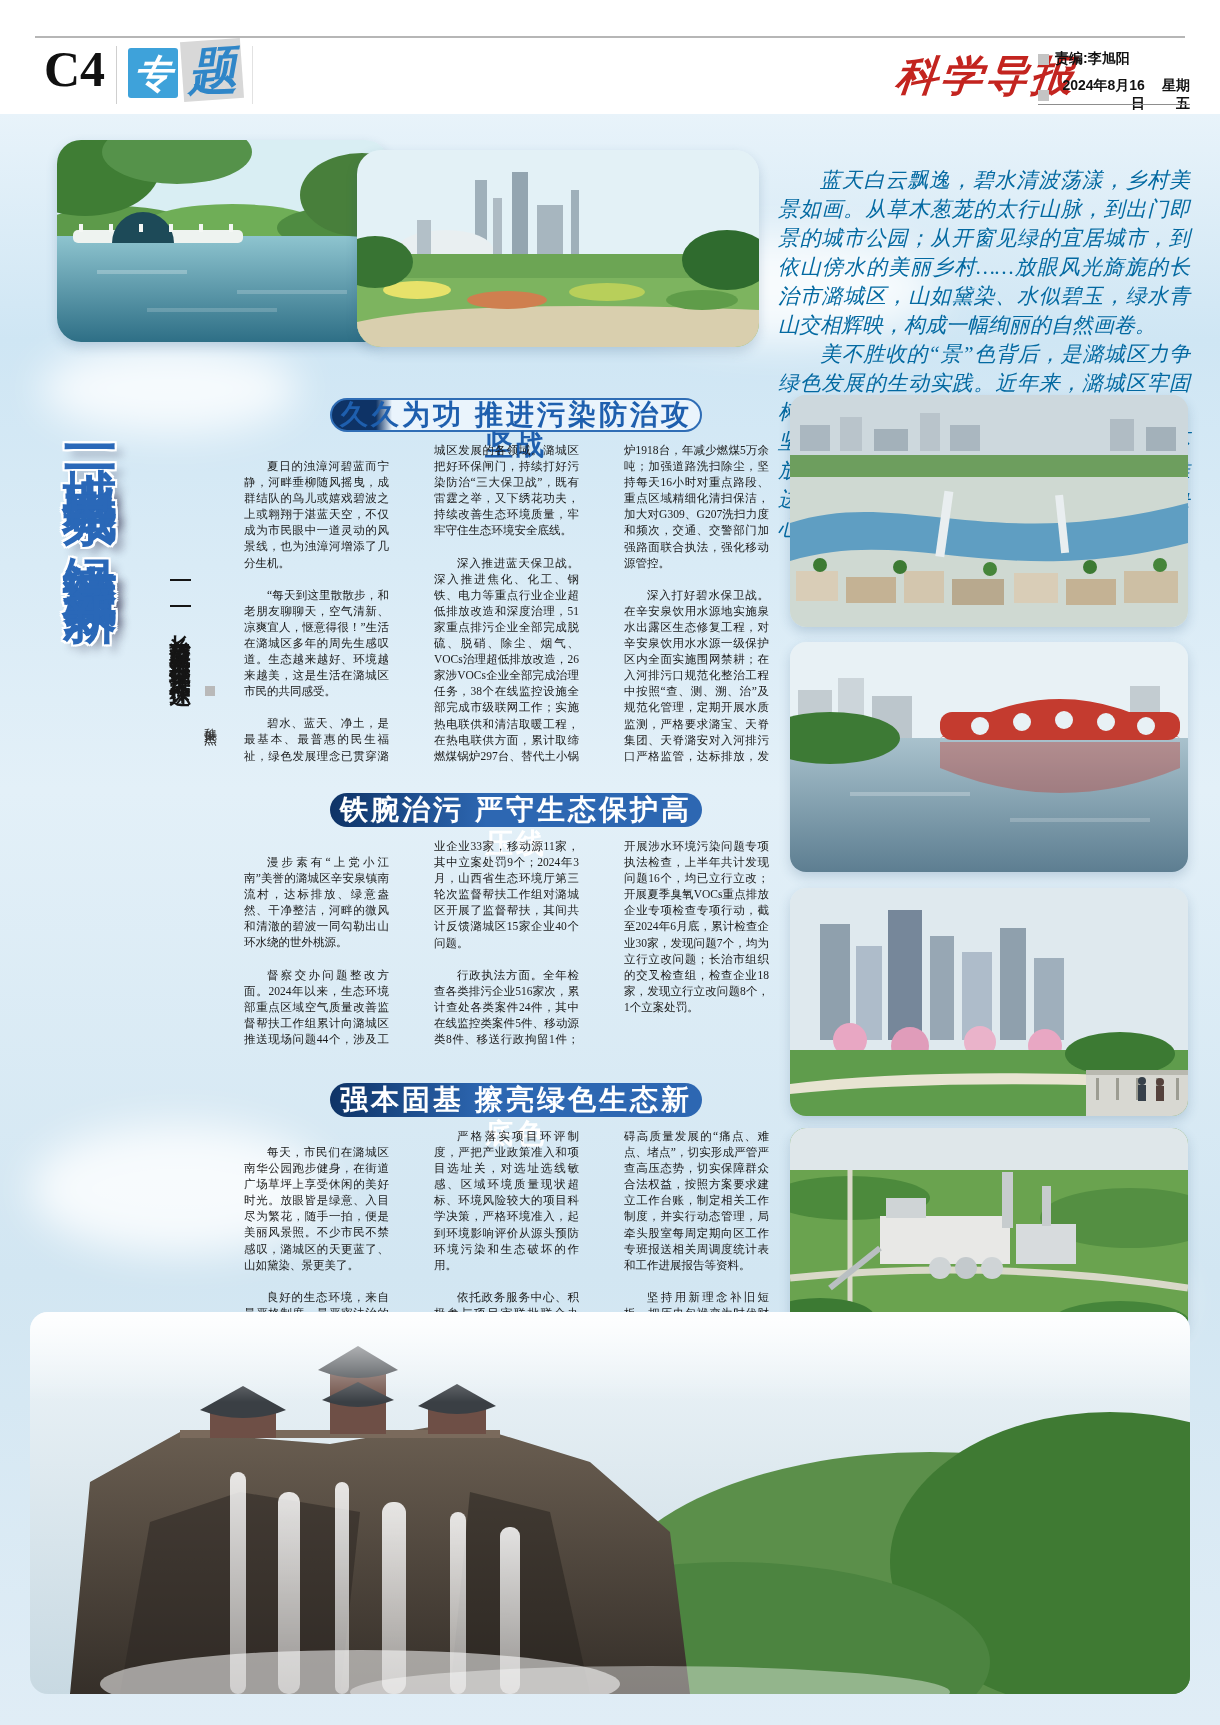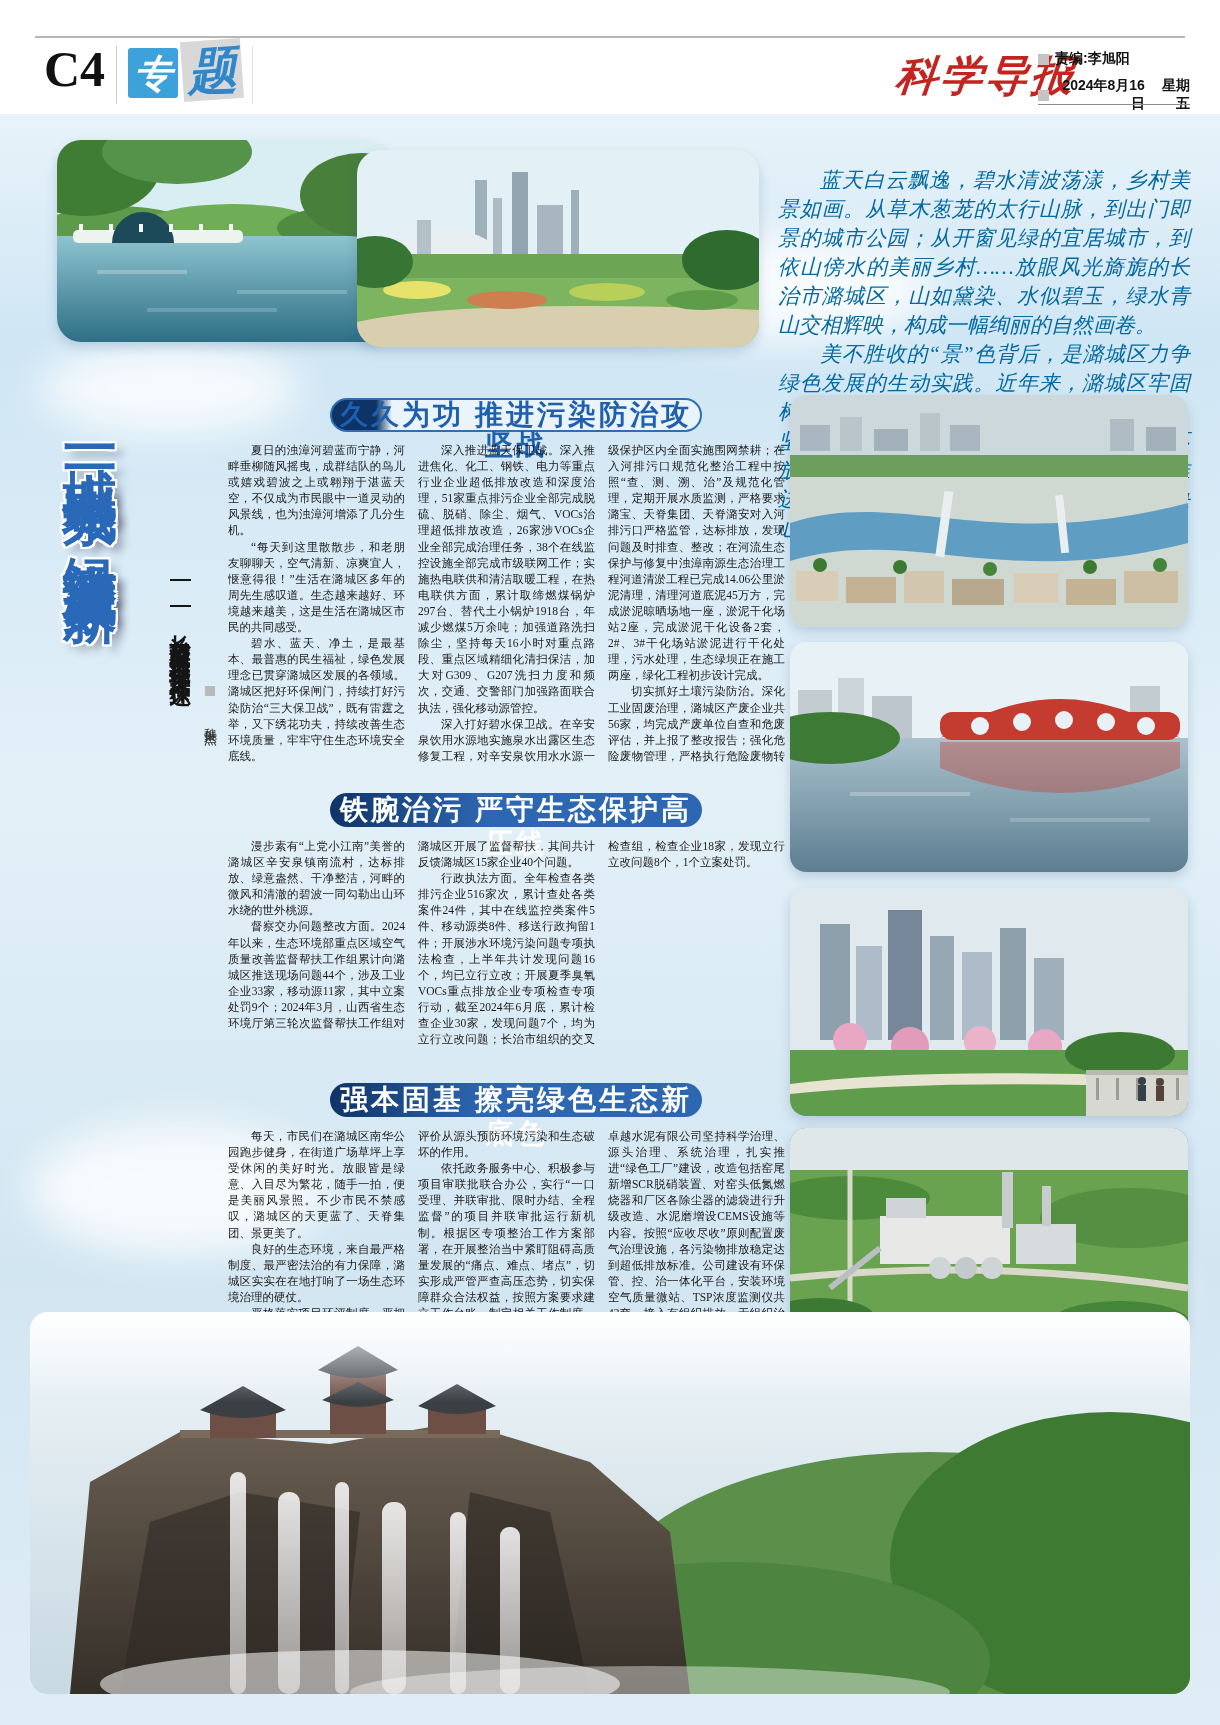--- a/index.html
+++ b/index.html
@@ -56,21 +56,21 @@
   .pill{position:absolute;left:330px;width:372px;height:34px;border-radius:17px;text-align:center;
         font-size:28px;font-weight:bold;letter-spacing:3px;line-height:34px;box-sizing:border-box;}
   .pill-light{background:linear-gradient(90deg,#0e3366 0,#0e3366 44px,#eaf4fc 60px);
               border:2px solid #2f6db5;color:#1e5fae;line-height:30px;}
   .pill-solid{background:linear-gradient(90deg,#0e3366,#2d67b2 42%);color:#fff;}
   .pl1{top:398px;} .pl2{top:793px;} .pl3{top:1083px;}
   
   .cols{position:absolute;left:228px;width:557px;column-count:3;column-gap:13px;column-fill:auto;
         font-family:"Liberation Serif",serif;font-size:11.5px;line-height:1.4;text-align:justify;
         color:#1a1a1a;overflow:hidden;}
-  .cols p{margin:0;text-indent:2em;}
+  .cols p{margin:16px;text-indent:2em;}
   .c1{top:442px;height:330px;} .c2{top:838px;height:220px;} .c3{top:1128px;height:280px;}
 </style>
 </head>
 <body>
 
 <div class="page">
 
   <div class="top-rule"></div>
   <div class="page-num">C4</div>
   <div class="vdiv" style="left:116px;"></div>
@@ -176,21 +176,21 @@
   <div class="pill pill-solid pl2">铁腕治污  严守生态保护高压线</div>
   <div class="cols c2">
     <p>漫步素有“上党小江南”美誉的潞城区辛安泉镇南流村，达标排放、绿意盎然、干净整洁，河畔的微风和清澈的碧波一同勾勒出山环水绕的世外桃源。</p>
     <p>督察交办问题整改方面。2024年以来，生态环境部重点区域空气质量改善监督帮扶工作组累计向潞城区推送现场问题44个，涉及工业企业33家，移动源11家，其中立案处罚9个；2024年3月，山西省生态环境厅第三轮次监督帮扶工作组对潞城区开展了监督帮扶，其间共计反馈潞城区15家企业40个问题。</p>
     <p>行政执法方面。全年检查各类排污企业516家次，累计查处各类案件24件，其中在线监控类案件5件、移动源类8件、移送行政拘留1件；开展涉水环境污染问题专项执法检查，上半年共计发现问题16个，均已立行立改；开展夏季臭氧VOCs重点排放企业专项检查专项行动，截至2024年6月底，累计检查企业30家，发现问题7个，均为立行立改问题；长治市组织的交叉检查组，检查企业18家，发现立行立改问题8个，1个立案处罚。</p>
 
   </div>
 
   <div class="pill pill-solid pl3">强本固基  擦亮绿色生态新底色</div>
   <div class="cols c3">
-    <p>每天，市民们在潞城区南华公园跑步健身，在街道广场草坪上享受休闲的美好时光。放眼皆是绿意、入目尽为繁花，随手一拍，便是美丽风景照。不少市民不禁感叹，潞城区的天更蓝了、天脊集团、景更美了。</p>
+    <p>每天，市民们在潞城区南华公园跑步健身，在街道广场草坪上享受休闲的美好时光。放眼皆是绿意、入目尽为繁花，随手一拍，便是美丽风景照。不少市民不禁感叹，潞城区的天更蓝了、山如黛染、景更美了。</p>
     <p>良好的生态环境，来自最严格制度、最严密法治的有力保障，潞城区实实在在地打响了一场生态环境治理的硬仗。</p>
     <p>严格落实项目环评制度，严把产业政策准入和项目选址关，对选址选线敏感、区域环境质量现状超标、环境风险较大的项目科学决策，严格环境准入，起到环境影响评价从源头预防环境污染和生态破坏的作用。</p>
     <p>依托政务服务中心、积极参与项目审联批联合办公，实行“一口受理、并联审批、限时办结、全程监督”的项目并联审批运行新机制。根据区专项整治工作方案部署，在开展整治当中紧盯阻碍高质量发展的“痛点、难点、堵点”，切实形成严管严查高压态势，切实保障群众合法权益，按照方案要求建立工作台账，制定相关工作制度，并实行动态管理，局牵头股室每周定期向区工作专班报送相关周调度统计表和工作进展报告等资料。</p>
     <p>坚持用新理念补旧短板，把历史包袱变为时代财富。奋进的山西卓越水泥有限公司坚持科学治理、源头治理、系统治理，扎实推进“绿色工厂”建设，改造包括窑尾新增SCR脱硝装置、对窑头低氮燃烧器和厂区各除尘器的滤袋进行升级改造、水泥磨增设CEMS设施等内容。按照“应收尽收”原则配置废气治理设施，各污染物排放稳定达到超低排放标准。公司建设有环保管、控、治一体化平台，安装环境空气质量微站、TSP浓度监测仪共42套。接入有组织排放、无组织治理、清洁运输等数据，使对应的生产、污染、治理过程同步展现，并能够实现后台自动监控、主动干预、实时记录的效果，使环保治理工作逐步走向智能化和自动化。山西卓越水泥有限公司生态环境质量不断提高，是潞城区紧抓生态环境保护综合治理的一个缩影。</p>
 
   </div>
 
   <div class="photo ph-r1">
     <svg viewBox="0 0 398 232" width="398" height="232">
       <rect width="398" height="232" fill="#cfd9d2"></rect>

